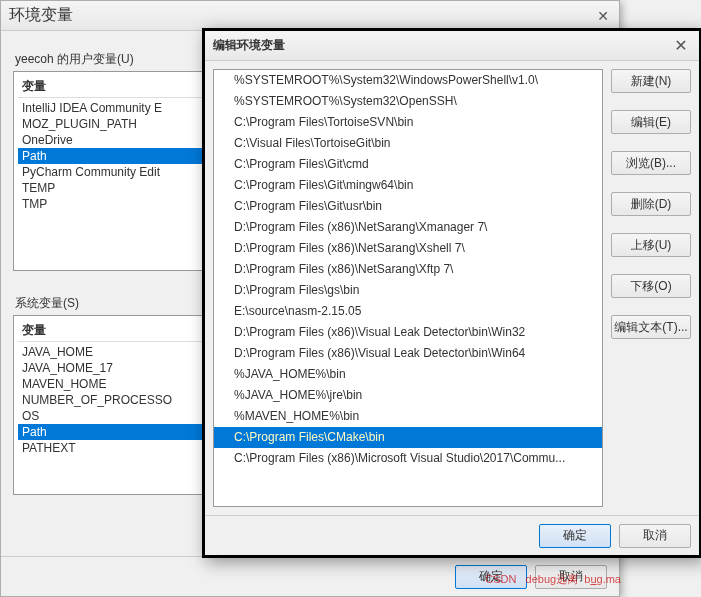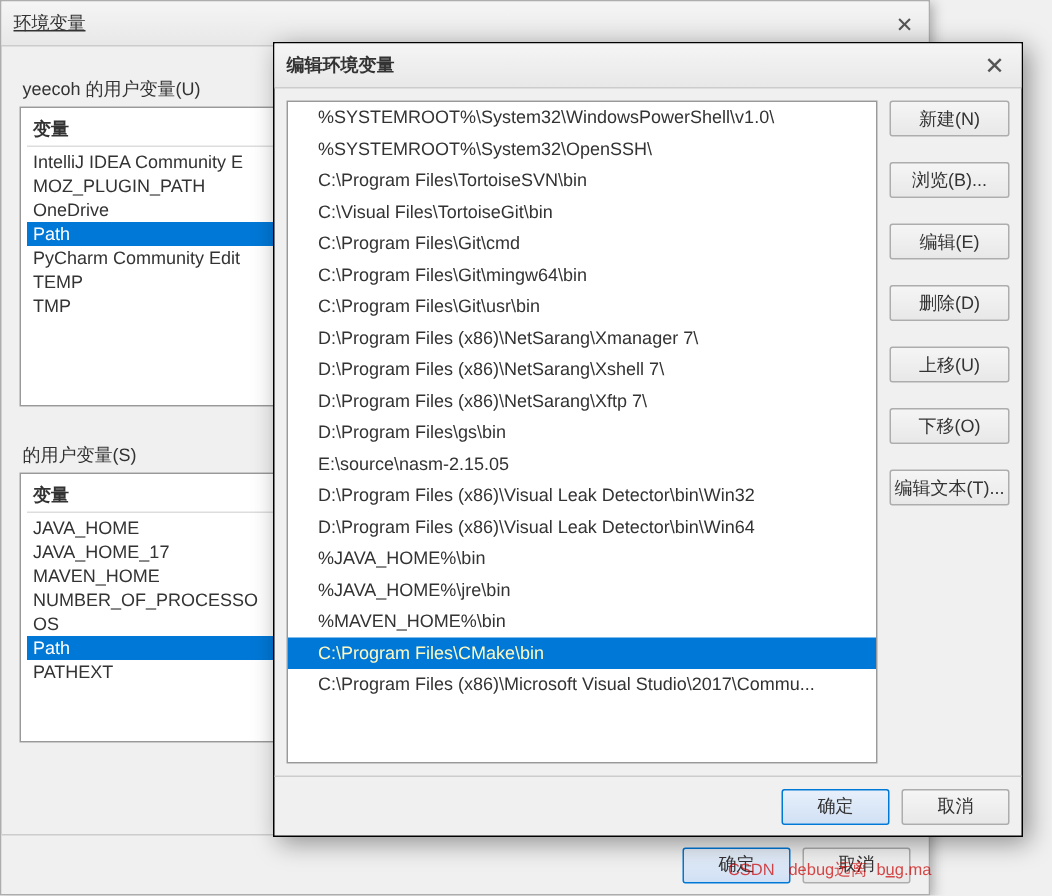--- a/index.html
+++ b/index.html
@@ -28,23 +28,22 @@
       height: 30px;
       background: linear-gradient(to bottom, #f5f5f5, #e8e8e8);
       border-bottom: 1px solid #ccc;
       display: flex;
       align-items: center;
       padding: 0 8px;
       justify-content: space-between;
     }
 
     .bg-window .title-bar .title-text {
-      font-size: 12px;
-      color: #333;
-      text-decoration: underline;
+      font-size: 16px;
+      color: #333;
     }
 
     .bg-window .title-bar .close-btn {
       width: 16px; height: 16px;
       cursor: pointer;
       display: flex; align-items: center; justify-content: center;
       font-size: 14px; color: #555;
     }
 
     .bg-window-content {
@@ -134,25 +133,25 @@
 
     .win-btn.primary {
       background: linear-gradient(to bottom, #e8f0fb, #d0e0f4);
       border-color: #0078d7;
     }
 
     
     .edit-dialog {
       position: absolute;
       top: 28px;
-      left: 182px;
+      left: 202px;
       width: 500px;
       height: 530px;
       background: #f0f0f0;
-      border: 1px solid #000000;
+      border: 3px solid #000000;
       box-shadow: 4px 4px 16px rgba(0,0,0,0.4);
       z-index: 10;
     }
 
     .edit-dialog .title-bar {
       height: 30px;
       background: linear-gradient(to bottom, #f5f5f5, #e8e8e8);
       border-bottom: 1px solid #ccc;
       display: flex;
       align-items: center;
@@ -269,21 +268,21 @@
       <div class="var-item">IntelliJ IDEA Community E</div>
       <div class="var-item">MOZ_PLUGIN_PATH</div>
       <div class="var-item">OneDrive</div>
       <div class="var-item selected">Path</div>
       <div class="var-item">PyCharm Community Edit</div>
       <div class="var-item">TEMP</div>
       <div class="var-item">TMP</div>
     </div>
 
     <div class="section-label-row" style="margin-top:8px;">
-      <span class="section-label">的用户变量(S)</span>
+      <span class="section-label">系统变量(S)</span>
     </div>
     <div class="system-section" style="height:180px; overflow-y:auto;">
       <div class="var-table-header">变量</div>
       <div class="var-item">JAVA_HOME</div>
       <div class="var-item">JAVA_HOME_17</div>
       <div class="var-item">MAVEN_HOME</div>
       <div class="var-item">NUMBER_OF_PROCESSO</div>
       <div class="var-item">OS</div>
       <div class="var-item selected">Path</div>
       <div class="var-item">PATHEXT</div>
@@ -322,22 +321,22 @@
         <div class="path-item">%JAVA_HOME%\bin</div>
         <div class="path-item">%JAVA_HOME%\jre\bin</div>
         <div class="path-item">%MAVEN_HOME%\bin</div>
         <div class="path-item selected">C:\Program Files\CMake\bin</div>
         <div class="path-item">C:\Program Files (x86)\Microsoft Visual Studio\2017\Commu...</div>
       </div>
     </div>
 
     <div class="right-buttons">
       <button class="win-btn">新建(N)</button>
+      <button class="win-btn">编辑(E)</button>
       <button class="win-btn">浏览(B)...</button>
-      <button class="win-btn">编辑(E)</button>
       <button class="win-btn">删除(D)</button>
       <button class="win-btn">上移(U)</button>
       <button class="win-btn">下移(O)</button>
       <button class="win-btn">编辑文本(T)...</button>
     </div>
   </div>
 
   <div class="edit-dialog-bottom">
     <button class="win-btn primary">确定</button>
     <button class="win-btn">取消</button>

